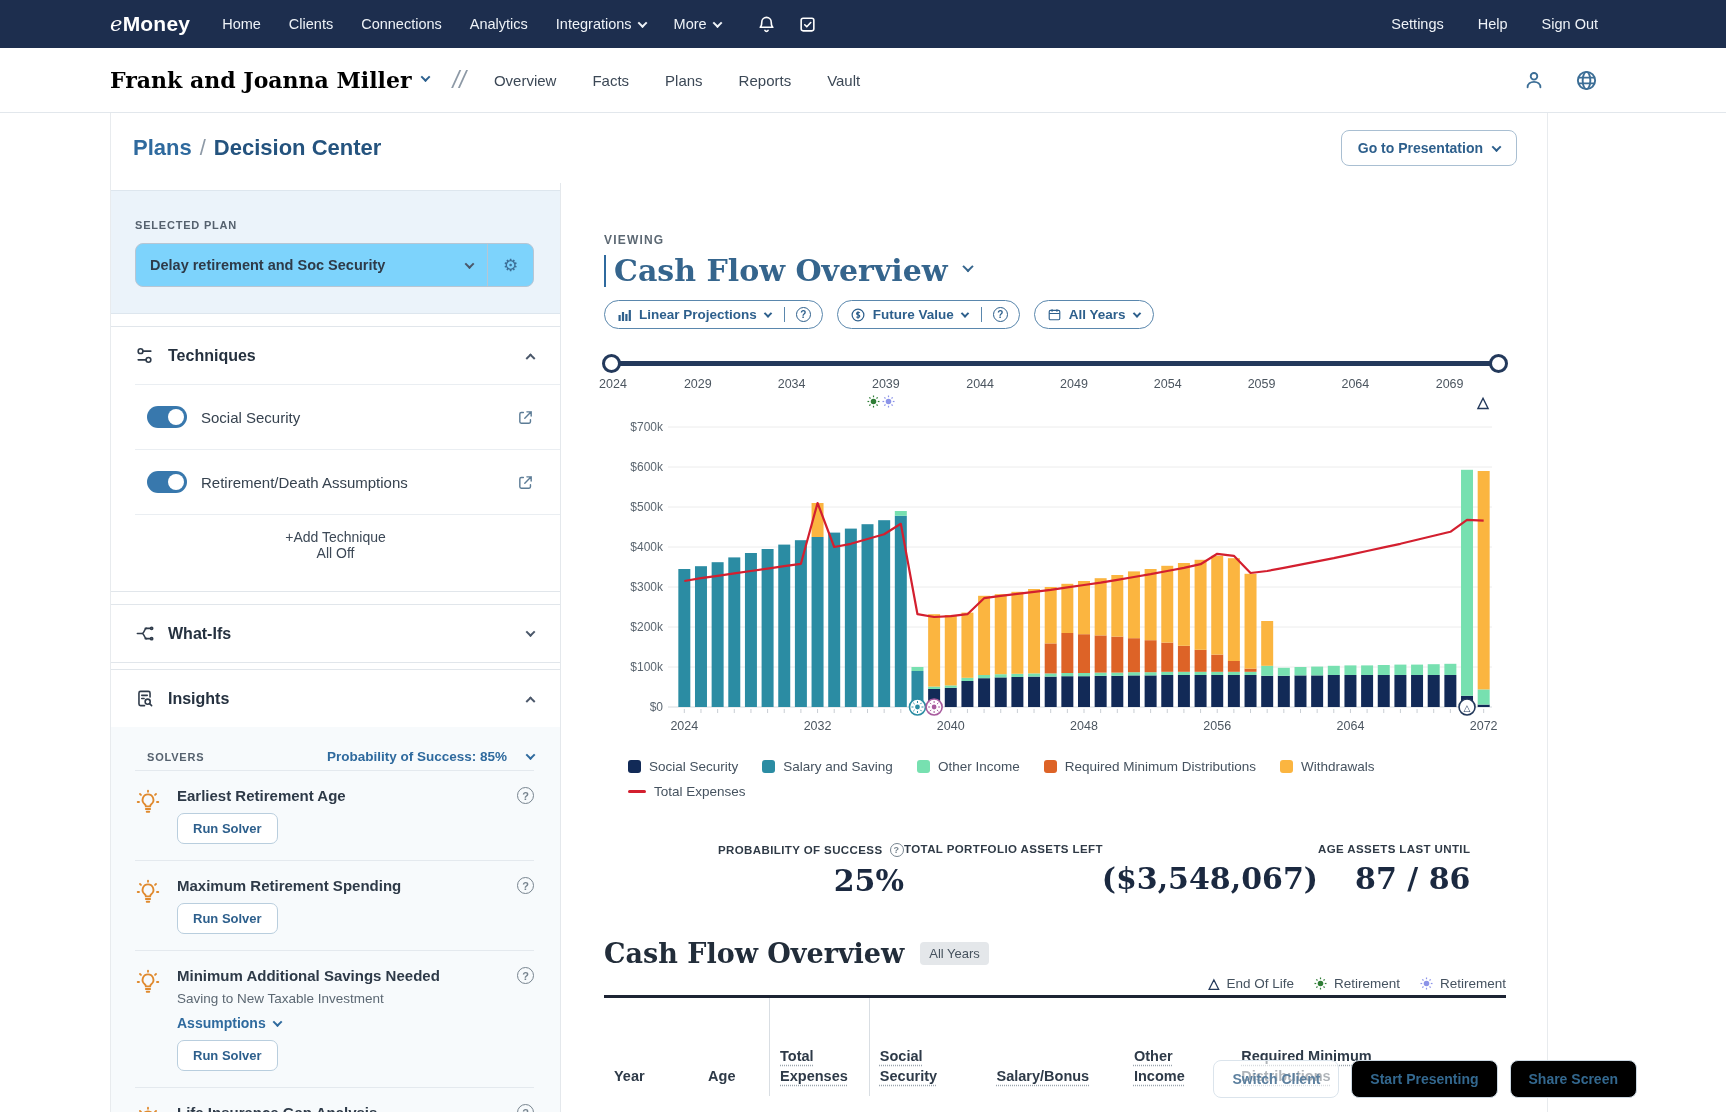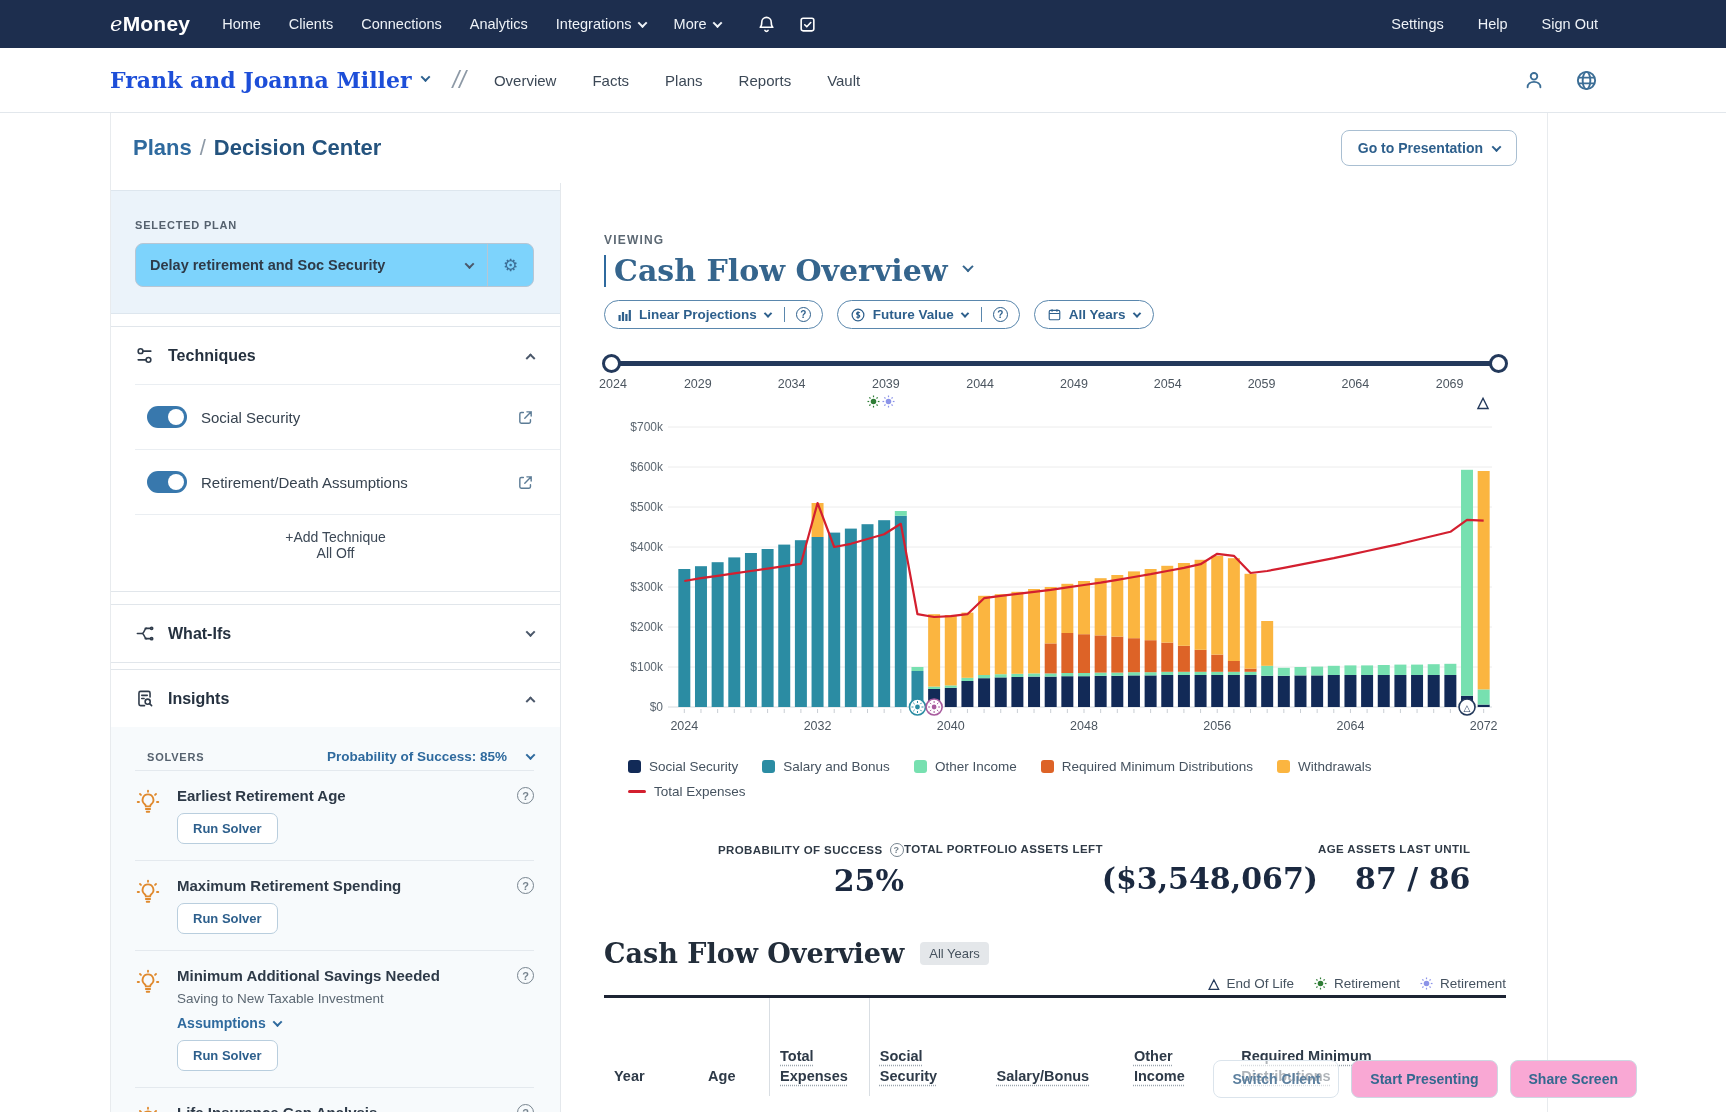--- a/index.html
+++ b/index.html
@@ -18,21 +18,21 @@
   .topnav .spacer { flex:1; }
   .nav-right { display:flex; align-items:center; gap:34px; }
   .chev { display:inline-block; width:7px; height:7px; border-right:2px solid currentColor;
     border-bottom:2px solid currentColor; transform:rotate(45deg) translate(-1px,-1px); }
   .chev.up { transform:rotate(-135deg) translate(-2px,-2px); }
 
   
   .clientbar { height:65px; background:#fff; border-bottom:1px solid #e2e7ec;
     display:flex; align-items:center; padding:0 128px 0 110px; }
   .client-name { font-family:"DejaVu Serif", serif; font-size:22px; font-weight:700;
-    color:#1d4ed8; display:flex; align-items:center; gap:10px; cursor:pointer; }
+    color:#000000; display:flex; align-items:center; gap:10px; cursor:pointer; }
   .client-name .chev { color:#2d618f; margin-top:-4px; }
   .slashes { font-size:24px; color:#8d99a6; margin:0 28px 0 24px; font-style:italic; }
   .client-tabs { display:flex; gap:36px; }
   .client-tab { font-size:15px; color:#3c4856; cursor:pointer; }
   .clientbar .spacer { flex:1; }
   .clientbar-icons { display:flex; gap:30px; align-items:center; }
 
   
   .page { margin-left:110px; width:1438px; border-left:1px solid #e8ebee;
     border-right:1px solid #e8ebee; height:999px; position:relative; }
@@ -160,21 +160,21 @@
   .mk .tri { font-size:14px; color:#23395b; font-weight:700; }
   table.cash { width:100%; border-collapse:collapse; margin-top:4px; border-top:3px solid #1d2433; }
   table.cash th { font-size:14.5px; color:#2e3a48; text-align:left; vertical-align:bottom;
     padding:48px 10px 10px 10px; line-height:20px; font-weight:700; }
   th .term { text-decoration:underline dotted #9aa4ad; text-underline-offset:4px; }
   th.vr { border-left:1px solid #d9dee3; }
   th.num { text-align:right; }
 
   
   .float-btns { position:fixed; right:89px; bottom:14px; display:flex; gap:12px; }
-  .fbtn { background:#f9a8d4; border:1px solid #ccd8e2; border-radius:8px; padding:10px 18px;
+  .fbtn { background:#000000; border:1px solid #ccd8e2; border-radius:8px; padding:10px 18px;
     font-size:14px; font-weight:700; color:#33688f; cursor:pointer; white-space:nowrap; }
   .fbtn.ghost { background:rgba(255,255,255,.62); color:#5b7f9e; border-color:#dbe4ec; }
 
   svg.ic { display:block; }
 </style>
 </head>
 <body>
 
 <header class="topnav">
   <span class="logo">eMoney</span>
@@ -726,21 +726,21 @@
             <text x="863.0204081632654" y="301.5" text-anchor="middle" font-size="9" fill="#23395b">△</text>
           </svg>
         <div class="legend">
           <div class="legend-row">
             <span class="leg-item">
                 <span class="leg-swatch" style="background: rgb(18, 42, 87);"></span>
                 <span>Social Security</span>
               </span>
             <span class="leg-item">
                 <span class="leg-swatch" style="background: rgb(43, 140, 163);"></span>
-                <span>Salary and Bonus</span>
+                <span>Salary and Saving</span>
               </span>
             <span class="leg-item">
                 <span class="leg-swatch" style="background: rgb(119, 224, 176);"></span>
                 <span>Other Income</span>
               </span>
             <span class="leg-item">
                 <span class="leg-swatch" style="background: rgb(221, 99, 39);"></span>
                 <span>Required Minimum Distributions</span>
               </span>
             <span class="leg-item">

